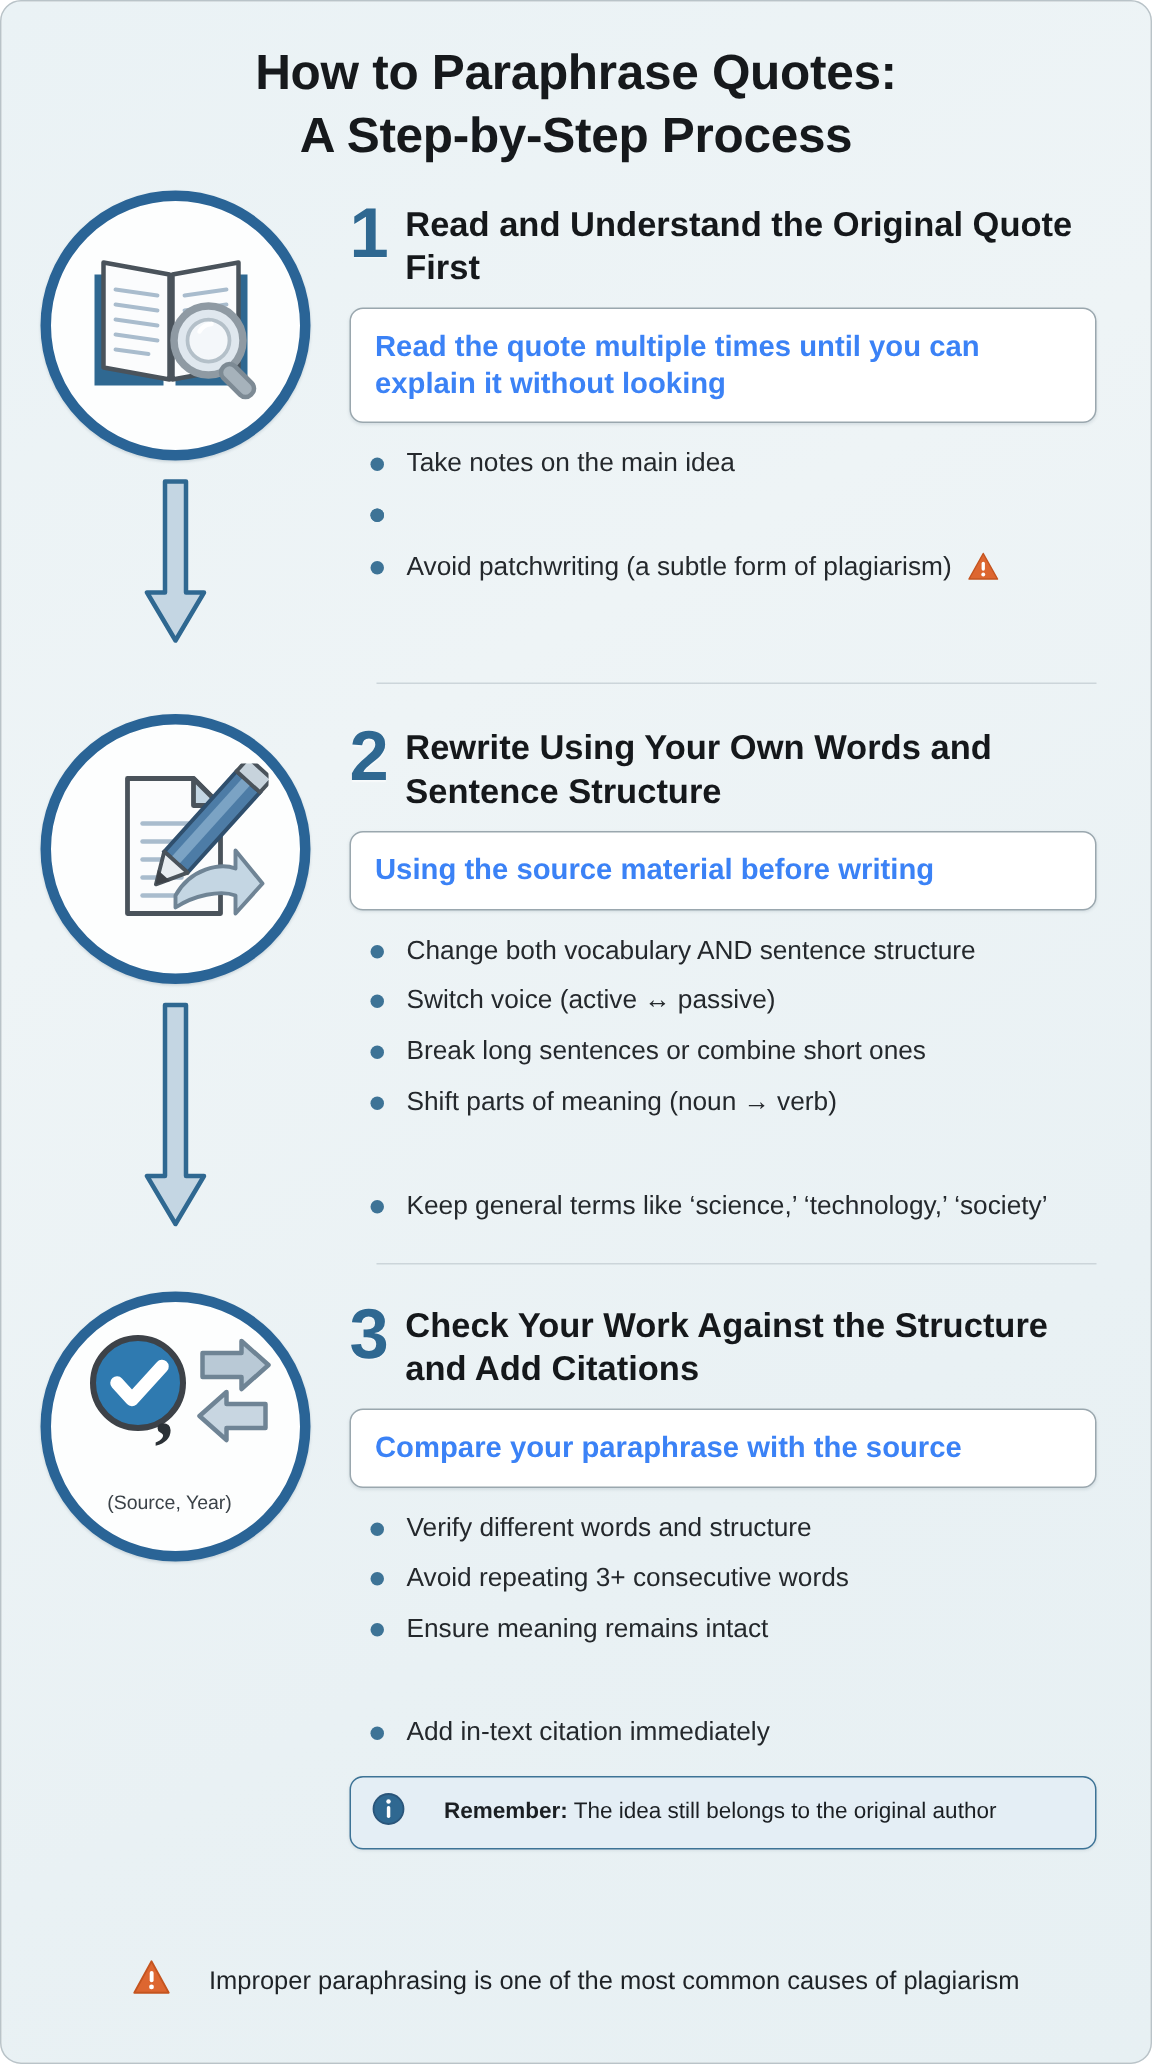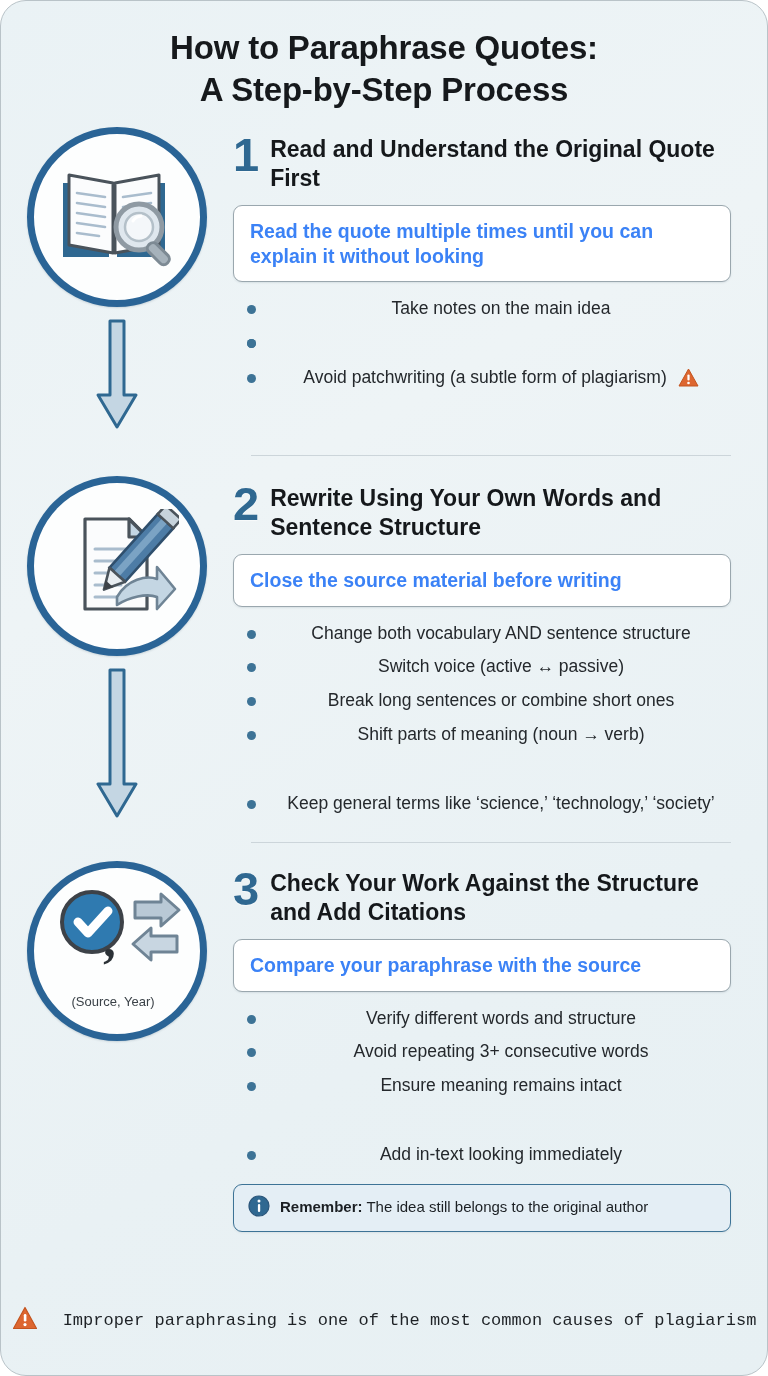--- a/index.html
+++ b/index.html
@@ -13,21 +13,21 @@
     font-family: "Liberation Sans", sans-serif;
     overflow: hidden;
   }
   #poster {
     position: relative;
     width: 768px;
     height: 1376px;
     box-sizing: border-box;
     background: linear-gradient(150deg, #eaf2f5 0%, #eef4f6 35%, #e9f1f4 70%, #e7f0f3 100%);
     border: 1px solid #b9c3c8;
-    border-radius: 26px;
+    border-radius: 14px;
     overflow: hidden;
   }
 
   
   .title-wrap {
     padding-top: 26px;
     text-align: center;
   }
   .title-line {
     font-size: 33px;
@@ -116,21 +116,20 @@
     color: #3b82f6;
     line-height: 1.28;
     box-shadow: 0 1px 2px rgba(70,90,105,0.13);
   }
 
   
   ul.bullets {
     list-style: none;
     margin: 15px 0 0 0;
     padding: 0 0 0 14px;
-    text-align: center;
   }
   ul.bullets li {
     position: relative;
     padding-left: 24px;
     margin-bottom: 11px;
     font-size: 17.5px;
     color: #24282c;
     line-height: 1.3;
   }
   ul.bullets li:last-child { margin-bottom: 0; margin-top: 46px; }
@@ -157,41 +156,40 @@
 
   
   .note-box {
     margin: 18px 0 0 0;
     background: #e4eef5;
     border: 1.5px solid #3d7396;
     border-radius: 9px;
     padding: 10px 14px;
     display: flex;
     align-items: center;
-    gap: 10px;
+    gap: 26px;
     box-shadow: 0 1px 2px rgba(70,90,105,0.1);
   }
   .note-text {
     font-size: 15px;
     color: #1b1f23;
     line-height: 1.25;
   }
   .note-text b { font-weight: bold; }
 
   
   .footer {
     position: absolute;
     left: 0;
     right: 0;
     bottom: 40px;
     display: flex;
     align-items: center;
     justify-content: center;
     gap: 25px;
-    font-family: Liberation Mono, monospace;
   }
   .footer-text {
     font-size: 17px;
     color: #1e2226;
   }
 
   .src-caption {
     font-size: 13px;
     fill: #3b4248;
   }
@@ -318,21 +316,21 @@
           </svg>
         </div>
       </div>
 
       <div class="content-col">
         <div class="step-head">
           <div class="step-num">2</div>
           <div class="step-title">Rewrite Using Your Own Words and Sentence Structure</div>
         </div>
 
-        <div class="highlight-box">Close the source material before writing</div>
+        <div class="highlight-box">Using the source material before writing</div>
 
         <ul class="bullets">
           <li>
             <span class="bullet-dot"></span>
             <span>Change both vocabulary AND sentence structure</span>
           </li>
           <li>
             <span class="bullet-dot"></span>
             <span>Switch voice (active ↔ passive)</span>
           </li>
@@ -389,21 +387,21 @@
           <li>
             <span class="bullet-dot"></span>
             <span>Avoid repeating 3+ consecutive words</span>
           </li>
           <li>
             <span class="bullet-dot"></span>
             <span>Ensure meaning remains intact</span>
           </li>
           <li>
             <span class="bullet-dot"></span>
-            <span>Add in-text looking immediately</span>
+            <span>Add in-text citation immediately</span>
           </li>
         </ul>
 
         <div class="note-box">
           <span>
             <svg width="22" height="22" viewBox="0 0 22 22">
               <circle cx="11" cy="11" r="10" fill="#2f6891" stroke="#2a557a" stroke-width="1.2"></circle>
               <rect x="9.9" y="9" width="2.3" height="8" rx="1.1" fill="#ffffff"></rect>
               <circle cx="11" cy="6" r="1.5" fill="#ffffff"></circle>
             </svg>

